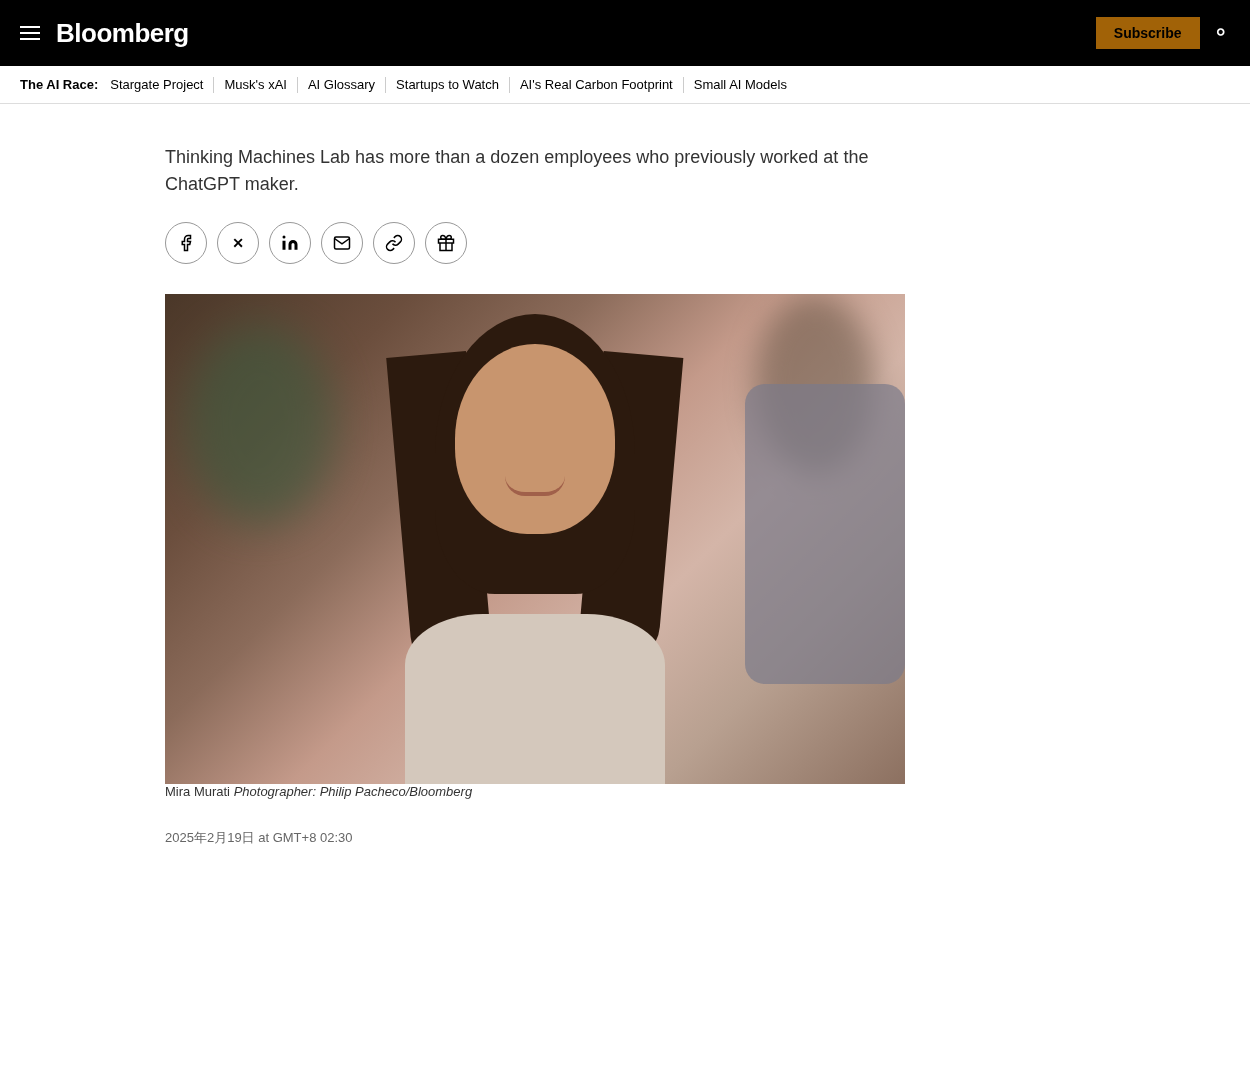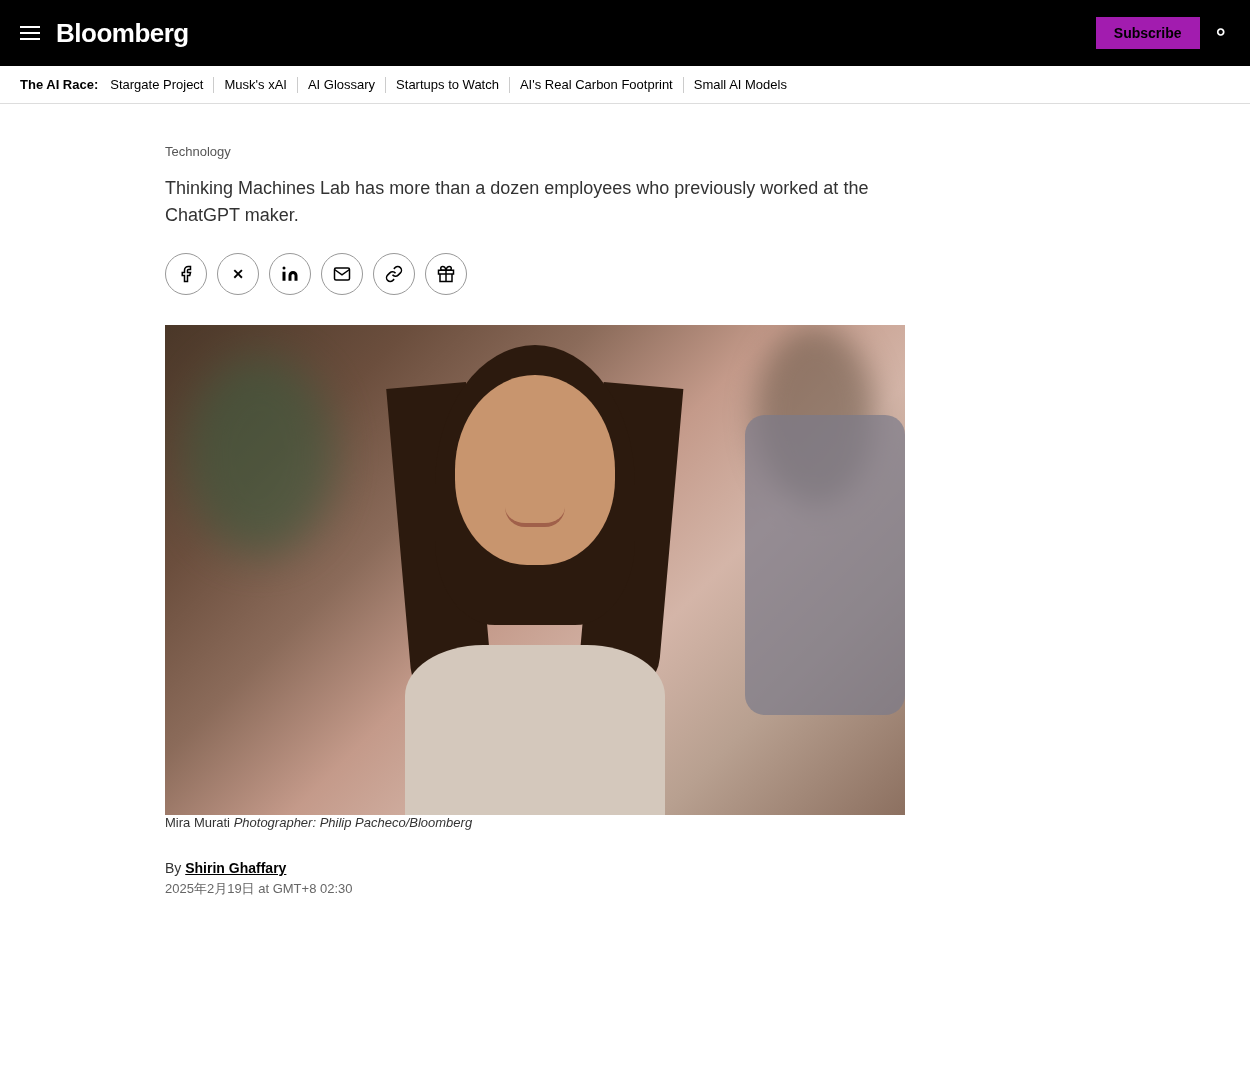--- a/index.html
+++ b/index.html
@@ -46,21 +46,21 @@
       font-weight: 700;
       font-family: Arial, sans-serif;
       letter-spacing: -0.5px;
     }
     .top-nav-right {
       display: flex;
       align-items: center;
       gap: 12px;
     }
     .subscribe-btn {
-      background: #a21caf;
+      background: #a16207;
       color: #000;
       border: none;
       padding: 8px 18px;
       font-size: 14px;
       font-weight: 600;
       font-family: Arial, sans-serif;
       cursor: pointer;
     }
     .user-icon {
       color: #fff;
@@ -333,21 +333,20 @@
   <div class="nav-divider"></div>
   <a class="nav-link">Startups to Watch</a>
   <div class="nav-divider"></div>
   <a class="nav-link">AI's Real Carbon Footprint</a>
   <div class="nav-divider"></div>
   <a class="nav-link">Small AI Models</a>
 </div>
 
 <main class="article-container">
 
-  <div class="article-category">Technology</div>
 
 
   <p class="article-subtitle">Thinking Machines Lab has more than a dozen employees who previously worked at the ChatGPT maker.</p>
 
   <div class="share-buttons">
     <button class="share-btn" title="Share on Facebook">
       <svg width="18" height="18" viewBox="0 0 24 24" fill="none" stroke="#000" stroke-width="2">
         <path d="M18 2h-3a5 5 0 0 0-5 5v3H7v4h3v8h4v-8h3l1-4h-4V7a1 1 0 0 1 1-1h3z"></path>
       </svg>
     </button>
@@ -400,19 +399,16 @@
         <div class="body"></div>
       </div>
     </div>
     <p class="image-caption">
       <span>Mira Murati</span>
       <em> <span>Photographer: Philip Pacheco/Bloomberg</span></em>
     </p>
   </div>
 
   <div class="article-meta">
-    <p class="article-by">
-      <span>By</span> <a>Shirin Ghaffary</a>
-    </p>
     <p class="article-date">2025年2月19日 at GMT+8 02:30</p>
   </div>
 
 </main>
 
 </body></html>

